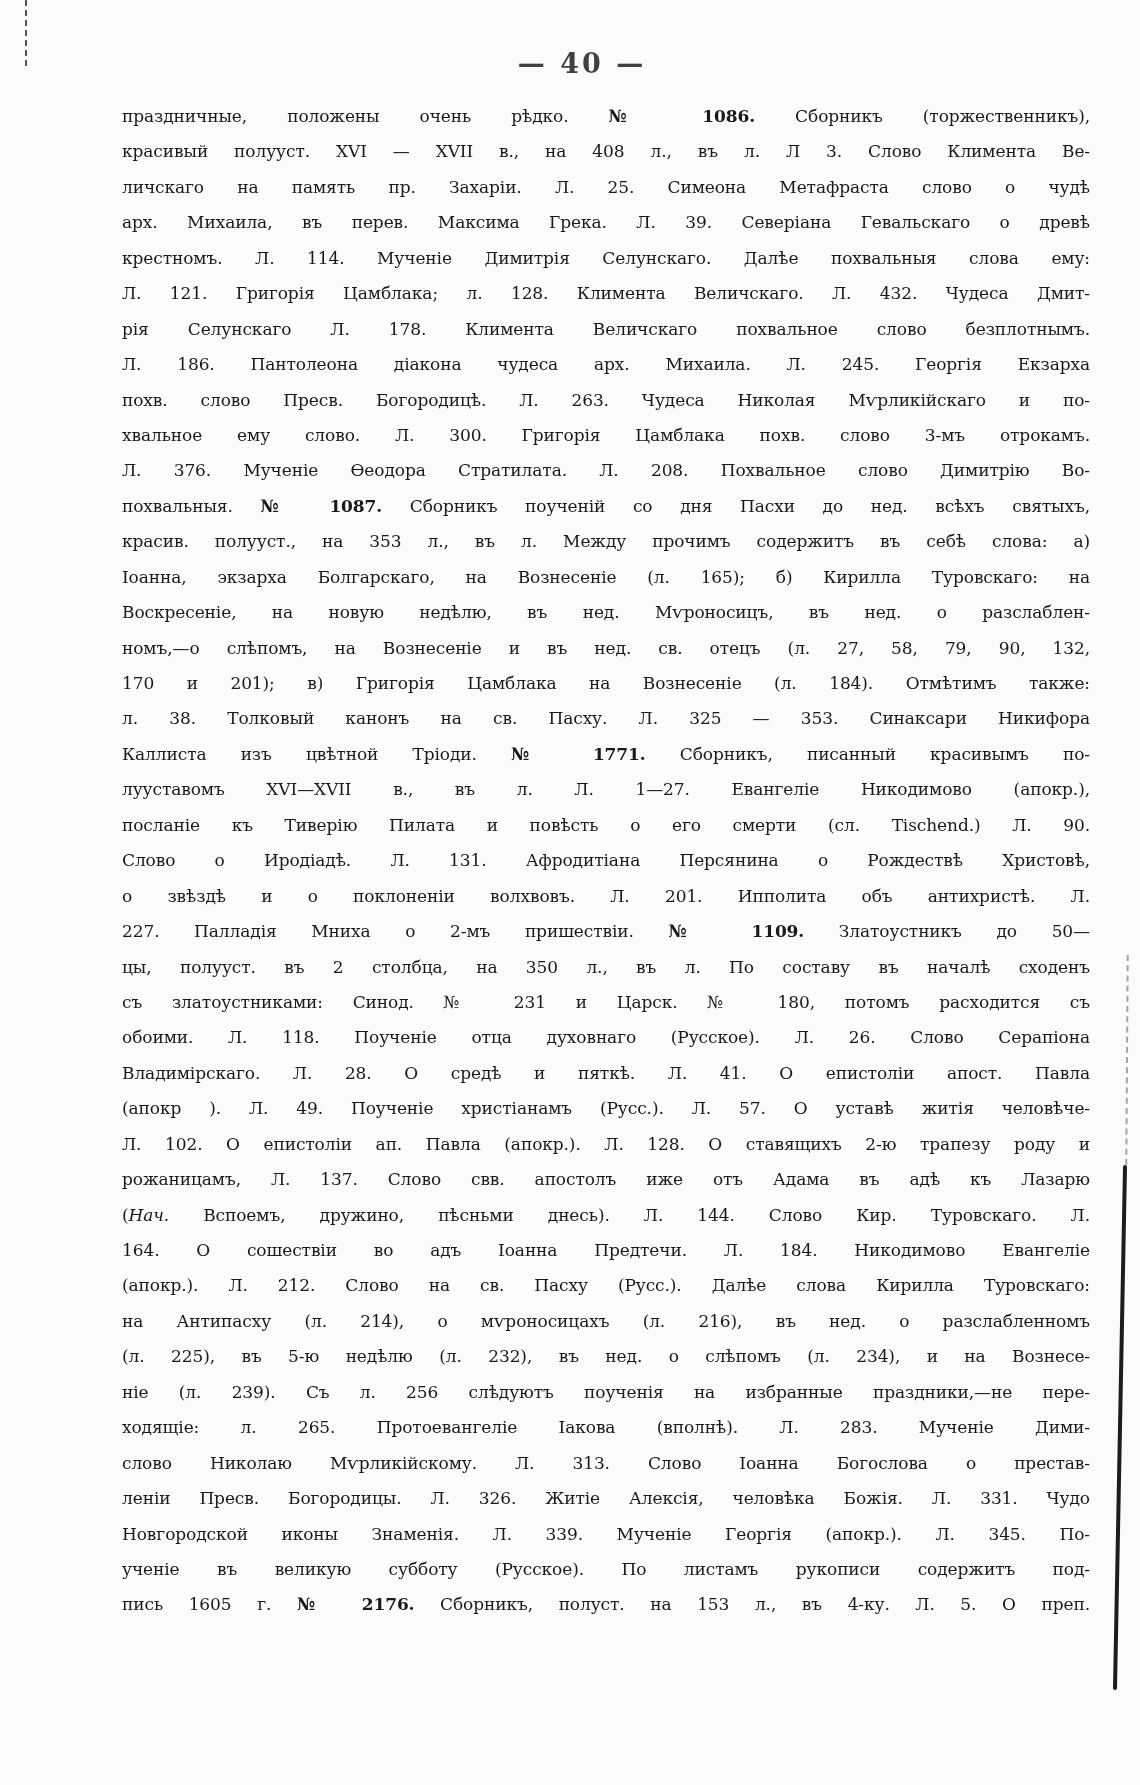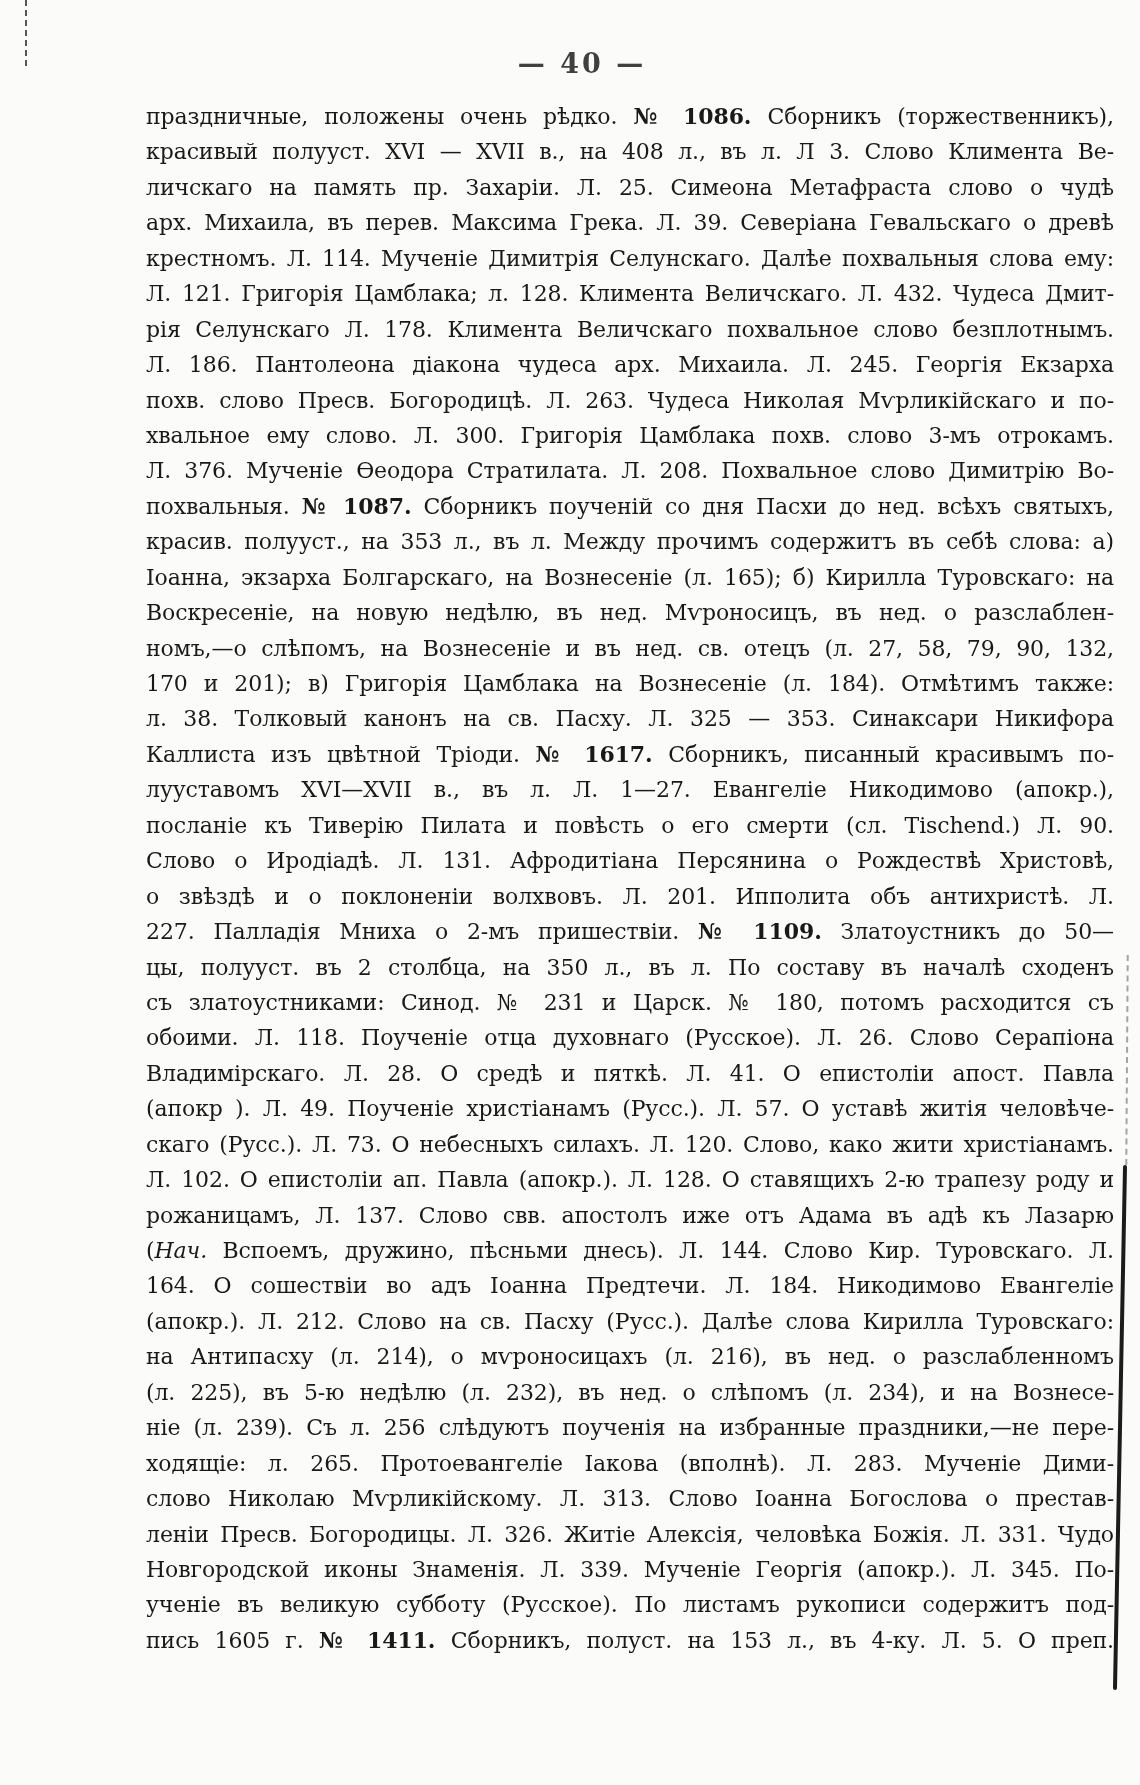--- a/index.html
+++ b/index.html
@@ -22,24 +22,23 @@
     font-size: 27px;
     font-weight: bold;
     letter-spacing: 3px;
     color: #404040;
     margin-left: 12px;
   }
   .text-block {
     position: absolute;
     top: 99px; left: 122px;
     width: 968px;
-    font-size: 22px;
+    font-size: 17px;
     line-height: 35.45px;
     letter-spacing: -0.1px;
-    margin-left: 24px;
   }
   .line {
     height: 35.45px;
     overflow: hidden;
     text-align: justify;
     text-align-last: justify;
   }
   .b { font-weight: bold; }
   .i { font-style: italic; }
   
@@ -89,40 +88,39 @@
       <div class="line"><span>похв. слово Пресв. Богородицѣ. Л. 263. Чудеса Николая Мѵрликійскаго и по-</span></div>
       <div class="line"><span>хвальное ему слово. Л. 300. Григорія Цамблака похв. слово 3-мъ отрокамъ.</span></div>
       <div class="line"><span>Л. 376. Мученіе Ѳеодора Стратилата. Л. 208. Похвальное слово Димитрію Во-</span></div>
       <div class="line"><span>похвальныя. </span><span class="b">№ 1087.</span><span> Сборникъ поученій со дня Пасхи до нед. всѣхъ святыхъ,</span></div>
       <div class="line"><span>красив. полууст., на 353 л., въ л. Между прочимъ содержитъ въ себѣ слова: а)</span></div>
       <div class="line"><span>Іоанна, экзарха Болгарскаго, на Вознесеніе (л. 165); б) Кирилла Туровскаго: на</span></div>
       <div class="line"><span>Воскресеніе, на новую недѣлю, въ нед. Мѵроносицъ, въ нед. о разслаблен-</span></div>
       <div class="line"><span>номъ,—о слѣпомъ, на Вознесеніе и въ нед. св. отецъ (л. 27, 58, 79, 90, 132,</span></div>
       <div class="line"><span>170 и 201); в) Григорія Цамблака на Вознесеніе (л. 184). Отмѣтимъ также:</span></div>
       <div class="line"><span>л. 38. Толковый канонъ на св. Пасху. Л. 325 — 353. Синаксари Никифора</span></div>
-      <div class="line"><span>Каллиста изъ цвѣтной Тріоди. </span><span class="b">№ 1617.</span><span> Сборникъ, писанный красивымъ по-</span></div>
+      <div class="line"><span>Каллиста изъ цвѣтной Тріоди. </span><span class="b">№ 1771.</span><span> Сборникъ, писанный красивымъ по-</span></div>
       <div class="line"><span>лууставомъ XVI—XVII в., въ л. Л. 1—27. Евангеліе Никодимово (апокр.),</span></div>
       <div class="line"><span>посланіе къ Тиверію Пилата и повѣсть о его смерти (сл. Tischend.) Л. 90.</span></div>
       <div class="line"><span>Слово о Иродіадѣ. Л. 131. Афродитіана Персянина о Рождествѣ Христовѣ,</span></div>
       <div class="line"><span>о звѣздѣ и о поклоненіи волхвовъ. Л. 201. Ипполита объ антихристѣ. Л.</span></div>
       <div class="line"><span>227. Палладія Мниха о 2-мъ пришествіи. </span><span class="b">№ 1109.</span><span> Златоустникъ до 50—</span></div>
       <div class="line"><span>цы, полууст. въ 2 столбца, на 350 л., въ л. По составу въ началѣ сходенъ</span></div>
       <div class="line"><span>съ златоустниками: Синод. № 231 и Царск. № 180, потомъ расходится съ</span></div>
       <div class="line"><span>обоими. Л. 118. Поученіе отца духовнаго (Русское). Л. 26. Слово Серапіона</span></div>
       <div class="line"><span>Владимірскаго. Л. 28. О средѣ и пяткѣ. Л. 41. О епистоліи апост. Павла</span></div>
       <div class="line"><span>(апокр ). Л. 49. Поученіе христіанамъ (Русс.). Л. 57. О уставѣ житія человѣче-</span></div>
-      <div class="line"><span>скаго (Русс.). Л. 73. О небесныхъ силахъ. Л. 120. Слово, како жити христіанамъ.</span></div>
       <div class="line"><span>Л. 102. О епистоліи ап. Павла (апокр.). Л. 128. О ставящихъ 2-ю трапезу роду и</span></div>
       <div class="line"><span>рожаницамъ, Л. 137. Слово свв. апостолъ иже отъ Адама въ адѣ къ Лазарю</span></div>
       <div class="line"><span>(</span><span class="i">Нач.</span><span> Вспоемъ, дружино, пѣсньми днесь). Л. 144. Слово Кир. Туровскаго. Л.</span></div>
       <div class="line"><span>164. О сошествіи во адъ Іоанна Предтечи. Л. 184. Никодимово Евангеліе</span></div>
       <div class="line"><span>(апокр.). Л. 212. Слово на св. Пасху (Русс.). Далѣе слова Кирилла Туровскаго:</span></div>
       <div class="line"><span>на Антипасху (л. 214), о мѵроносицахъ (л. 216), въ нед. о разслабленномъ</span></div>
       <div class="line"><span>(л. 225), въ 5-ю недѣлю (л. 232), въ нед. о слѣпомъ (л. 234), и на Вознесе-</span></div>
       <div class="line"><span>ніе (л. 239). Съ л. 256 слѣдуютъ поученія на избранные праздники,—не пере-</span></div>
       <div class="line"><span>ходящіе: л. 265. Протоевангеліе Іакова (вполнѣ). Л. 283. Мученіе Дими-</span></div>
       <div class="line"><span>слово Николаю Мѵрликійскому. Л. 313. Слово Іоанна Богослова о престав-</span></div>
       <div class="line"><span>леніи Пресв. Богородицы. Л. 326. Житіе Алексія, человѣка Божія. Л. 331. Чудо</span></div>
       <div class="line"><span>Новгородской иконы Знаменія. Л. 339. Мученіе Георгія (апокр.). Л. 345. По-</span></div>
       <div class="line"><span>ученіе въ великую субботу (Русское). По листамъ рукописи содержитъ под-</span></div>
-      <div class="line"><span>пись 1605 г. </span><span class="b">№ 1411.</span><span> Сборникъ, полуст. на 153 л., въ 4-ку. Л. 5. О преп.</span></div>
+      <div class="line"><span>пись 1605 г. </span><span class="b">№ 2176.</span><span> Сборникъ, полуст. на 153 л., въ 4-ку. Л. 5. О преп.</span></div>
     </div>
 </div>
 
 </body></html>

